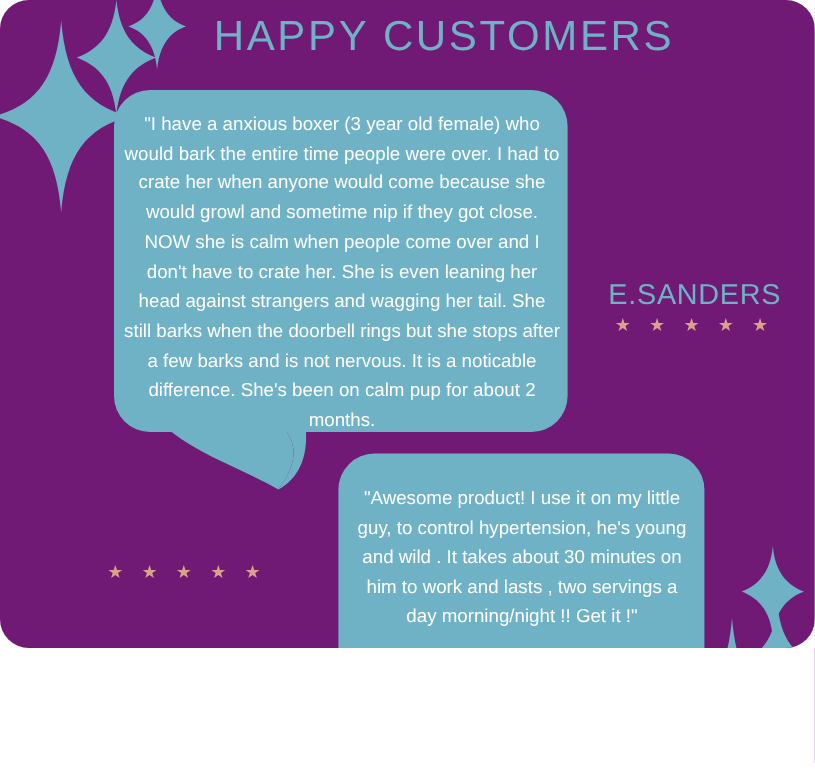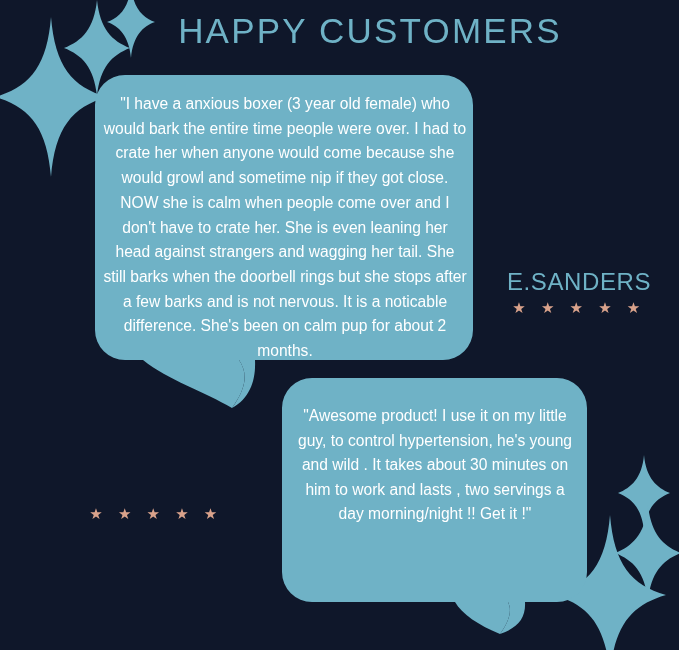--- a/index.html
+++ b/index.html
@@ -6,23 +6,24 @@
     margin: 0;
     padding: 0;
     background: #ffffff;
   }
   body {
     font-family: "Liberation Sans", sans-serif;
   }
   #stage {
     position: relative;
     width: 679px;
-    height: 650px;
-    background: #0f172a;
+    height: 540px;
+    background: #701a75;
     overflow: hidden;
+    border-radius: 24px;
   }
   #sparkle-layer, #bubble-layer {
     position: absolute;
     left: 0;
     top: 0;
     width: 679px;
     height: 650px;
   }
   #bubble-layer { pointer-events: none; }
 
@@ -59,21 +60,20 @@
     left: 292px;
     top: 404px;
     width: 286px;
     font-size: 15.6px;
     line-height: 24.6px;
   }
 
   .attribution {
     position: absolute;
     text-align: center;
-    margin-top: 36px;
   }
   .attribution .author {
     font-size: 24px;
     letter-spacing: 0.6px;
     color: #6fb2c6;
     font-family: "Liberation Sans", sans-serif;
     font-weight: 400;
     white-space: nowrap;
   }
   .attribution .stars {

